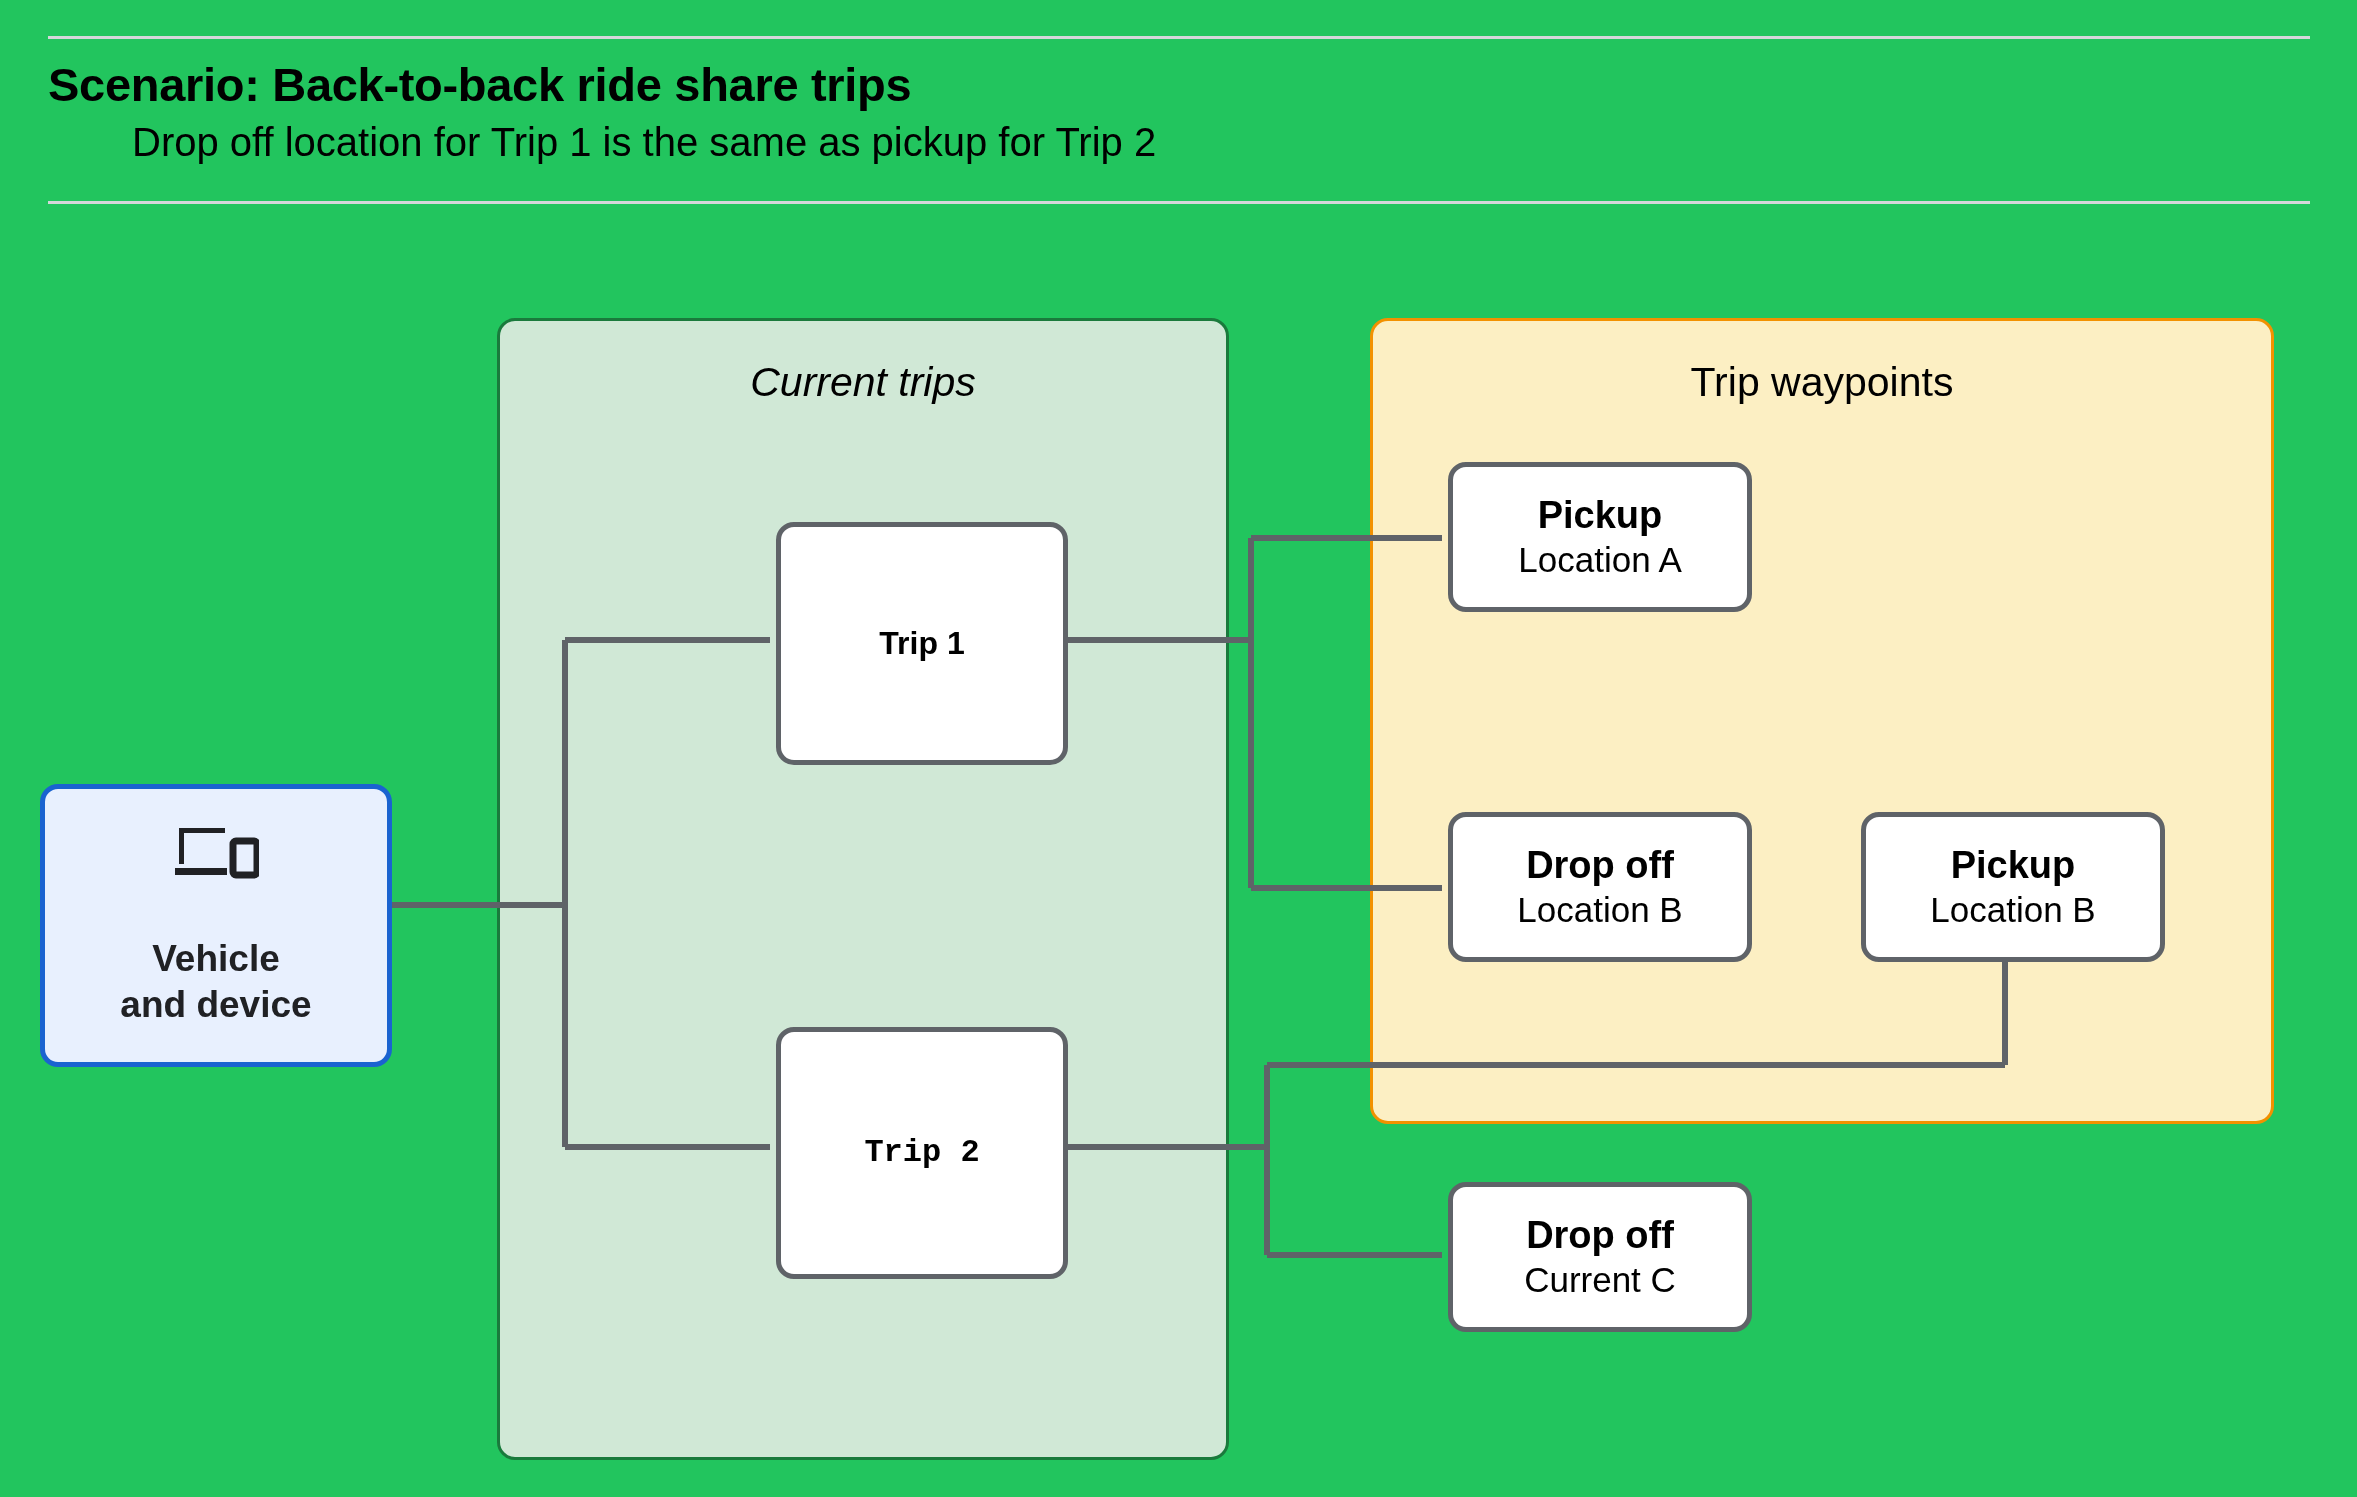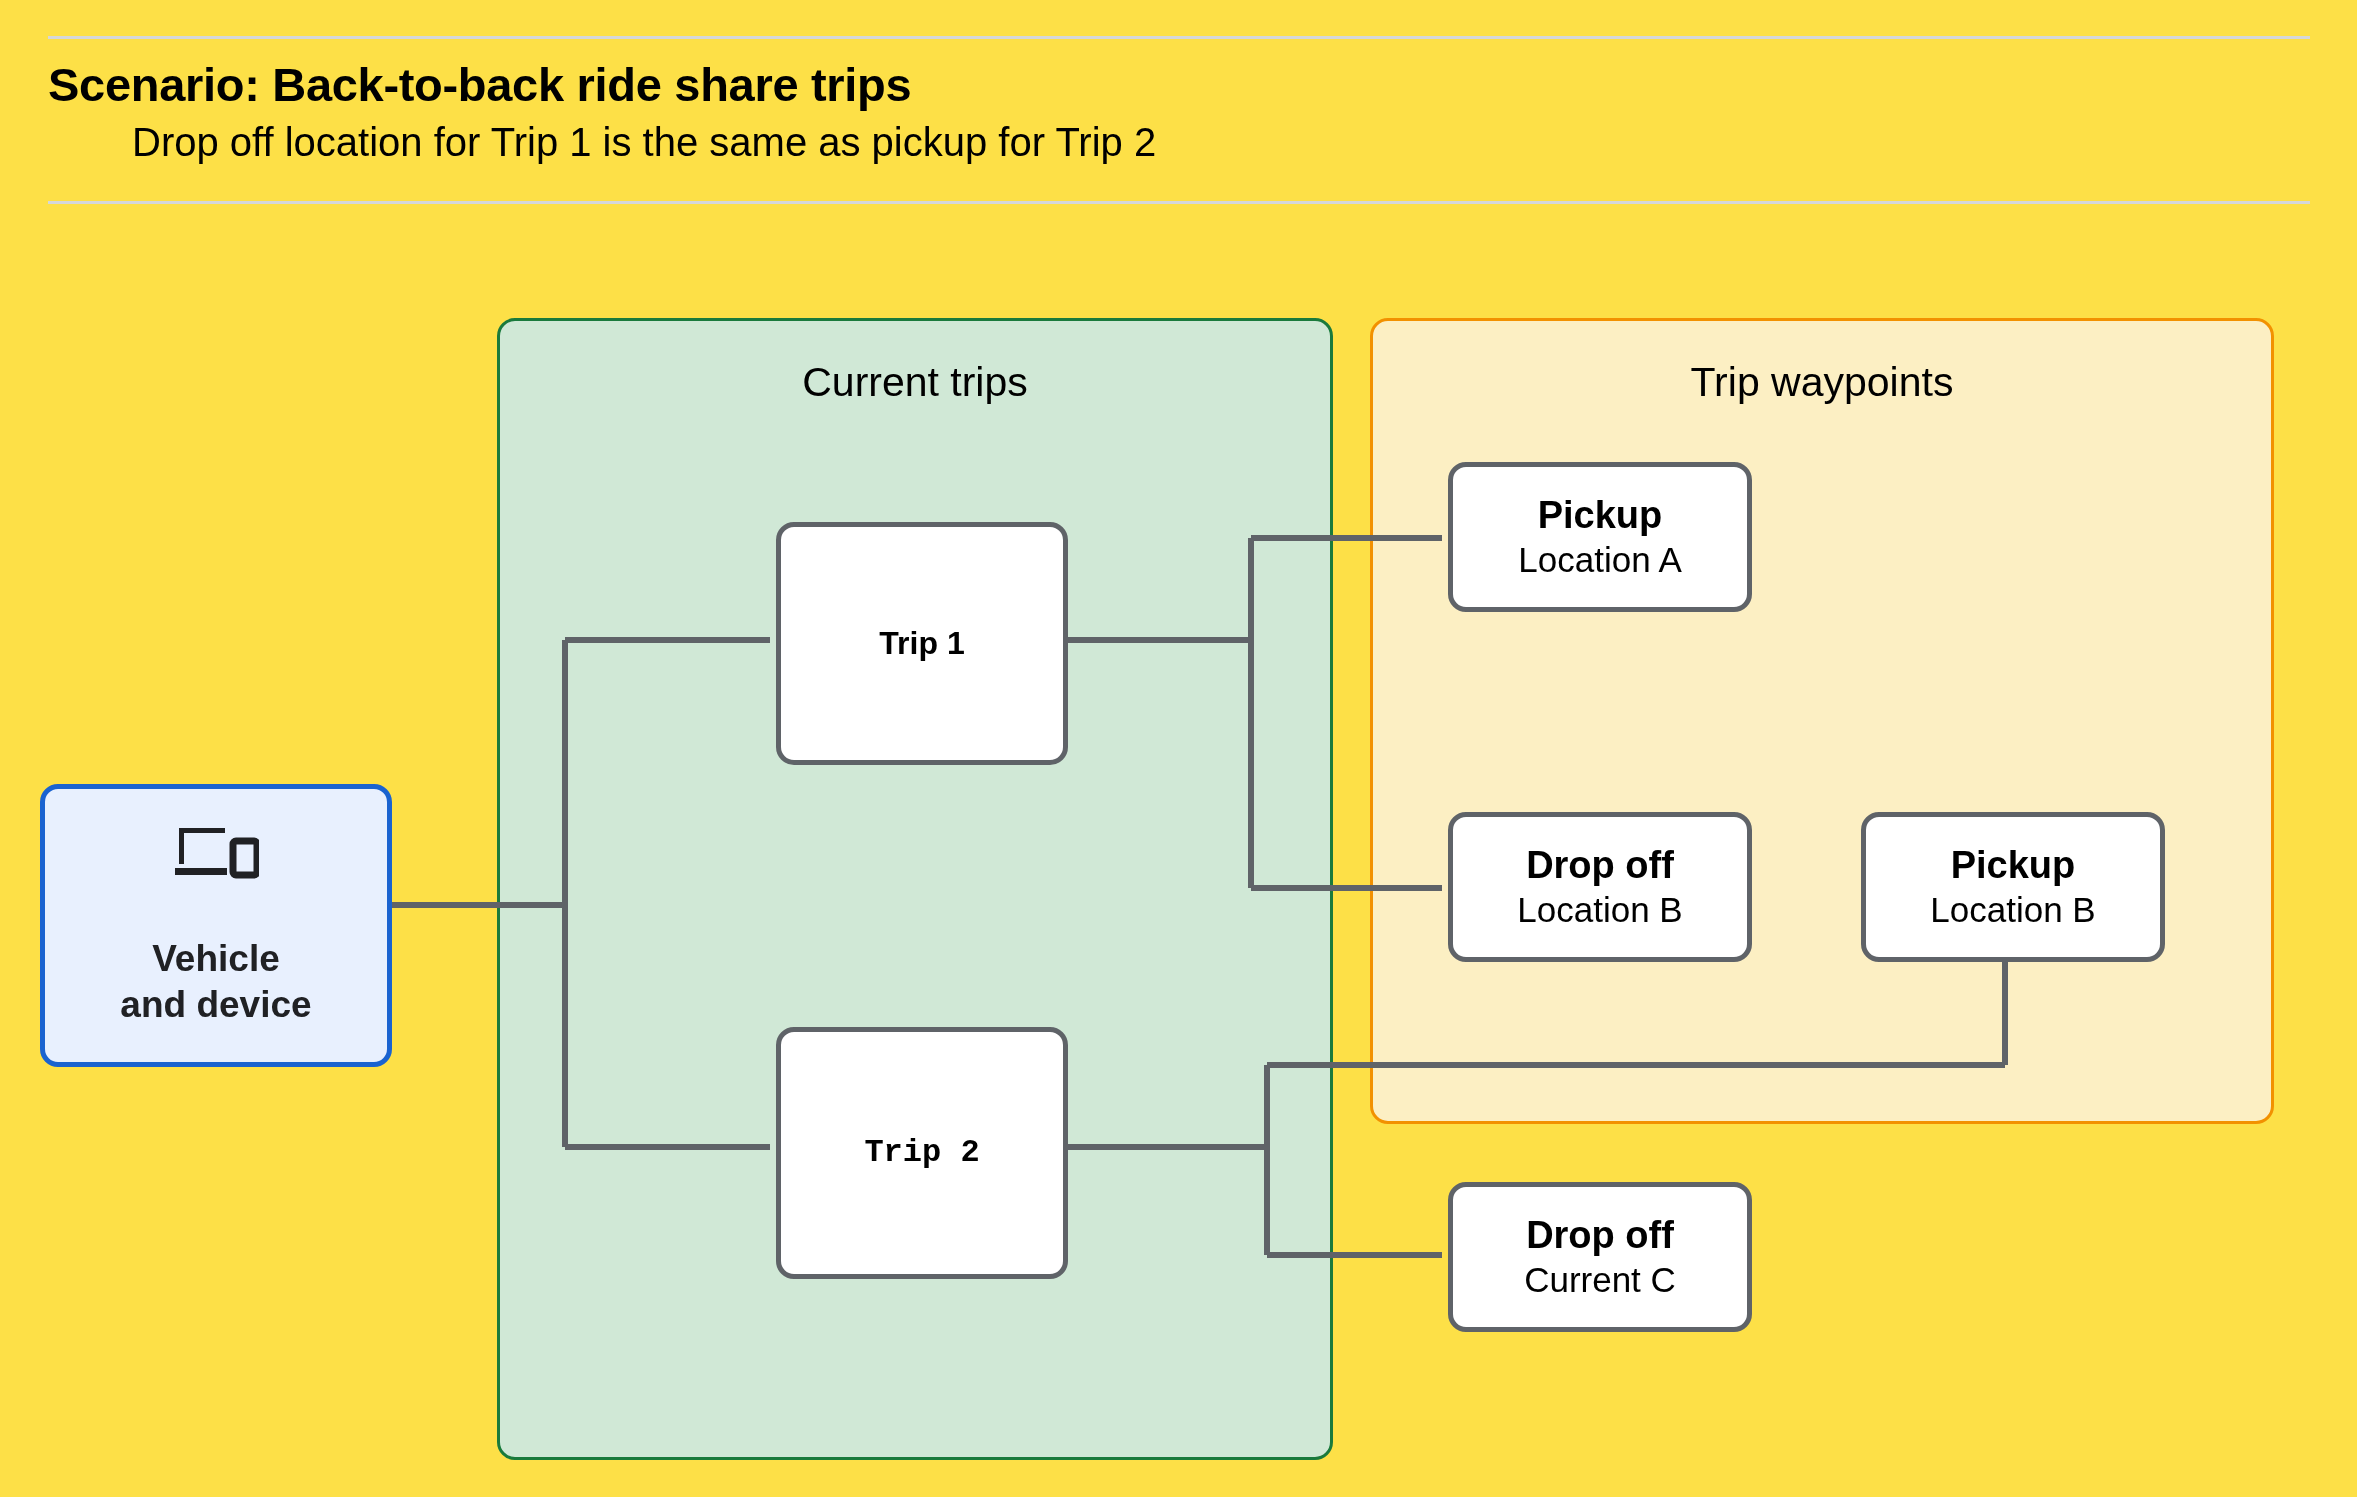--- a/index.html
+++ b/index.html
@@ -10,21 +10,21 @@
   }
   body {
     font-family: "Liberation Sans", sans-serif;
     color: #202124;
   }
   #stage {
     position: relative;
     width: 2357px;
     height: 1497px;
     overflow: hidden;
-    background: #fde047;
+    background: #22c55e;
   }
 
   
   .rule {
     position: absolute;
     left: 48px;
     width: 2262px;
     height: 3px;
     background: #d5d7da;
   }
@@ -57,24 +57,25 @@
 
   
   .panel {
     position: absolute;
     border-radius: 18px;
     box-sizing: border-box;
   }
   #panel-current-trips {
     left: 497px;
     top: 318px;
-    width: 836px;
+    width: 732px;
     height: 1142px;
     background: #d0e8d6;
     border: 3px solid #1a7a3c;
+    font-style: italic;
   }
   #panel-trip-waypoints {
     left: 1370px;
     top: 318px;
     width: 904px;
     height: 806px;
     background: #fcefc3;
     border: 3px solid #f29100;
   }
   .panel-title {

